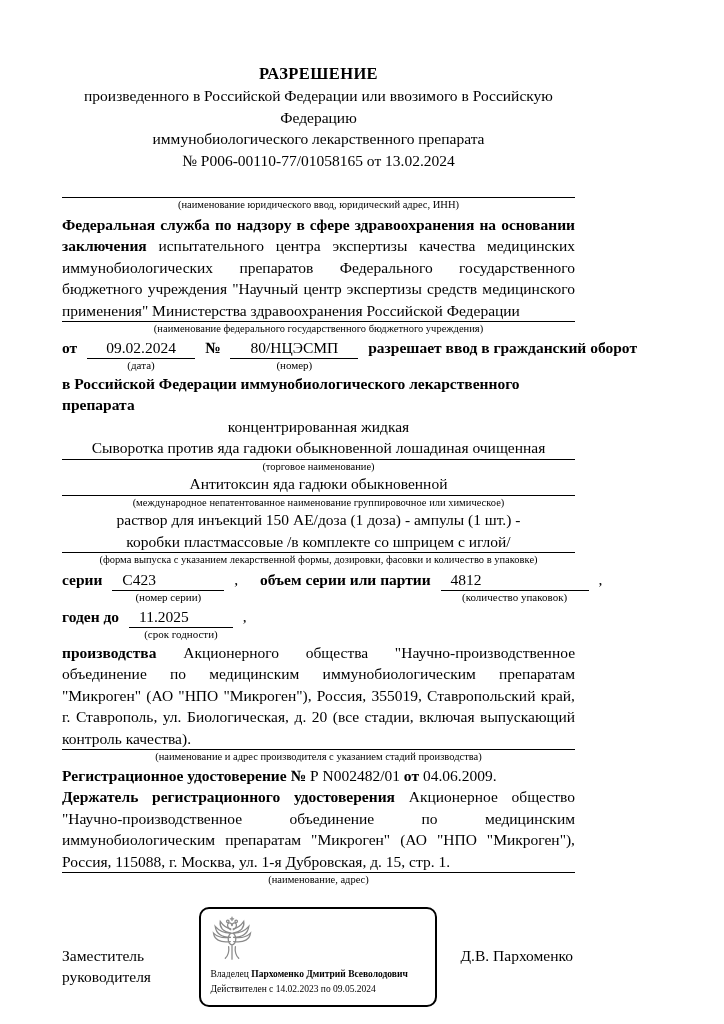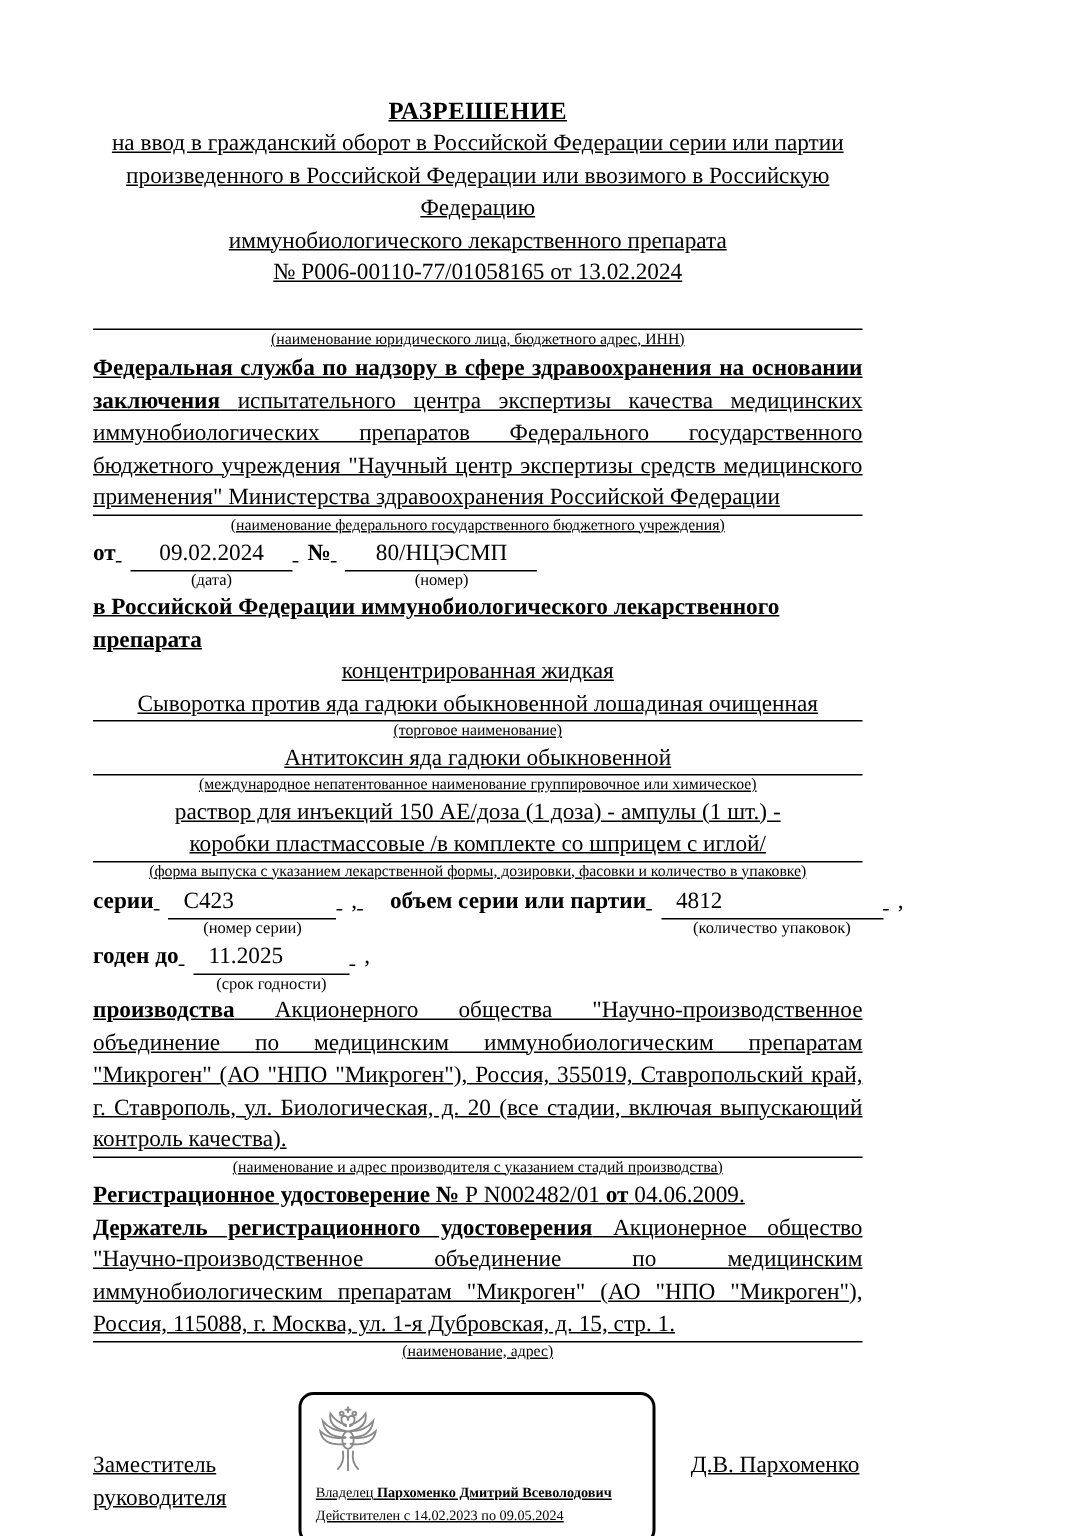--- a/index.html
+++ b/index.html
@@ -1,21 +1,21 @@
 <!DOCTYPE html>
 <html><head>
 <meta charset="utf-8">
 <style>
   html,body{margin:0;padding:0;}
   body{
     width:724px;height:1024px;background:#ffffff;color:#000000;
     font-family:"Liberation Serif","DejaVu Serif",serif;
     font-size:15.5px;overflow:hidden;
   }
-  .page{padding:62px 30px 0 62px;box-sizing:border-box;width:605px;height:1024px;text-decoration:underline;}
+  .page{padding:62px 30px 0 62px;box-sizing:border-box;width:605px;height:1024px;}
   .hdr{text-align:center;line-height:21.5px;margin-bottom:26px;}
   .hdr .title{font-weight:bold;font-size:16.5px;letter-spacing:.4px;line-height:23px;}
   .para{text-align:justify;line-height:21.5px;margin:0;}
   .rule{border-top:1px solid #000;height:0;margin:0;}
   .cap{font-size:10.5px;line-height:13.5px;text-align:center;}
   .centerline{text-align:center;line-height:21.5px;}
   .boldline{font-weight:bold;line-height:21.5px;}
   .fieldrow{line-height:21.5px;white-space:nowrap;margin-top:1px;}
   .ib{display:inline-block;vertical-align:top;}
   .blank{display:inline-block;vertical-align:top;text-align:center;}
@@ -39,44 +39,44 @@
   .stamp-line.first{margin-top:5px;}
   .mt2{margin-top:2px;}
 </style>
 </head>
 <body>
 
 <div class="page">
 
   <div class="hdr">
     <div class="title">РАЗРЕШЕНИЕ</div>
-    <div>на ввод в гражданский оборот в Российской Федерации серии или партии</div>
     <div>произведенного в Российской Федерации или ввозимого в Российскую Федерацию</div>
     <div>иммунобиологического лекарственного препарата</div>
     <div>№ Р006-00110-77/01058165 от 13.02.2024</div>
   </div>
 
   <div class="rule"></div>
-  <div class="cap">(наименование юридического лица, бюджетного адрес, ИНН)</div>
+  <div class="cap">(наименование юридического ввод, юридический адрес, ИНН)</div>
 
   <p class="para mt2"><b>Федеральная служба по надзору в сфере здравоохранения на основании заключения</b> <span>испытательного центра экспертизы качества медицинских иммунобиологических препаратов Федерального государственного бюджетного учреждения "Научный центр экспертизы средств медицинского применения" Министерства здравоохранения Российской Федерации</span></p>
   <div class="rule"></div>
   <div class="cap">(наименование федерального государственного бюджетного учреждения)</div>
 
   <div class="fieldrow">
     <b class="ib">от</b>
     <span class="blank w-date gap-s">
       <span class="v">09.02.2024</span>
       <span class="c">(дата)</span>
     </span>
     <b class="ib gap-s">№</b>
     <span class="blank w-num gap-s">
       <span class="v">80/НЦЭСМП</span>
       <span class="c">(номер)</span>
     </span>
+    <b class="ib gap-s">разрешает ввод в гражданский оборот</b>
   </div>
   <div class="boldline">в Российской Федерации иммунобиологического лекарственного препарата</div>
 
   <div class="centerline">концентрированная жидкая</div>
   <div class="centerline">Сыворотка против яда гадюки обыкновенной лошадиная очищенная</div>
   <div class="rule"></div>
   <div class="cap">(торговое наименование)</div>
 
   <div class="centerline">Антитоксин яда гадюки обыкновенной</div>
   <div class="rule"></div>

